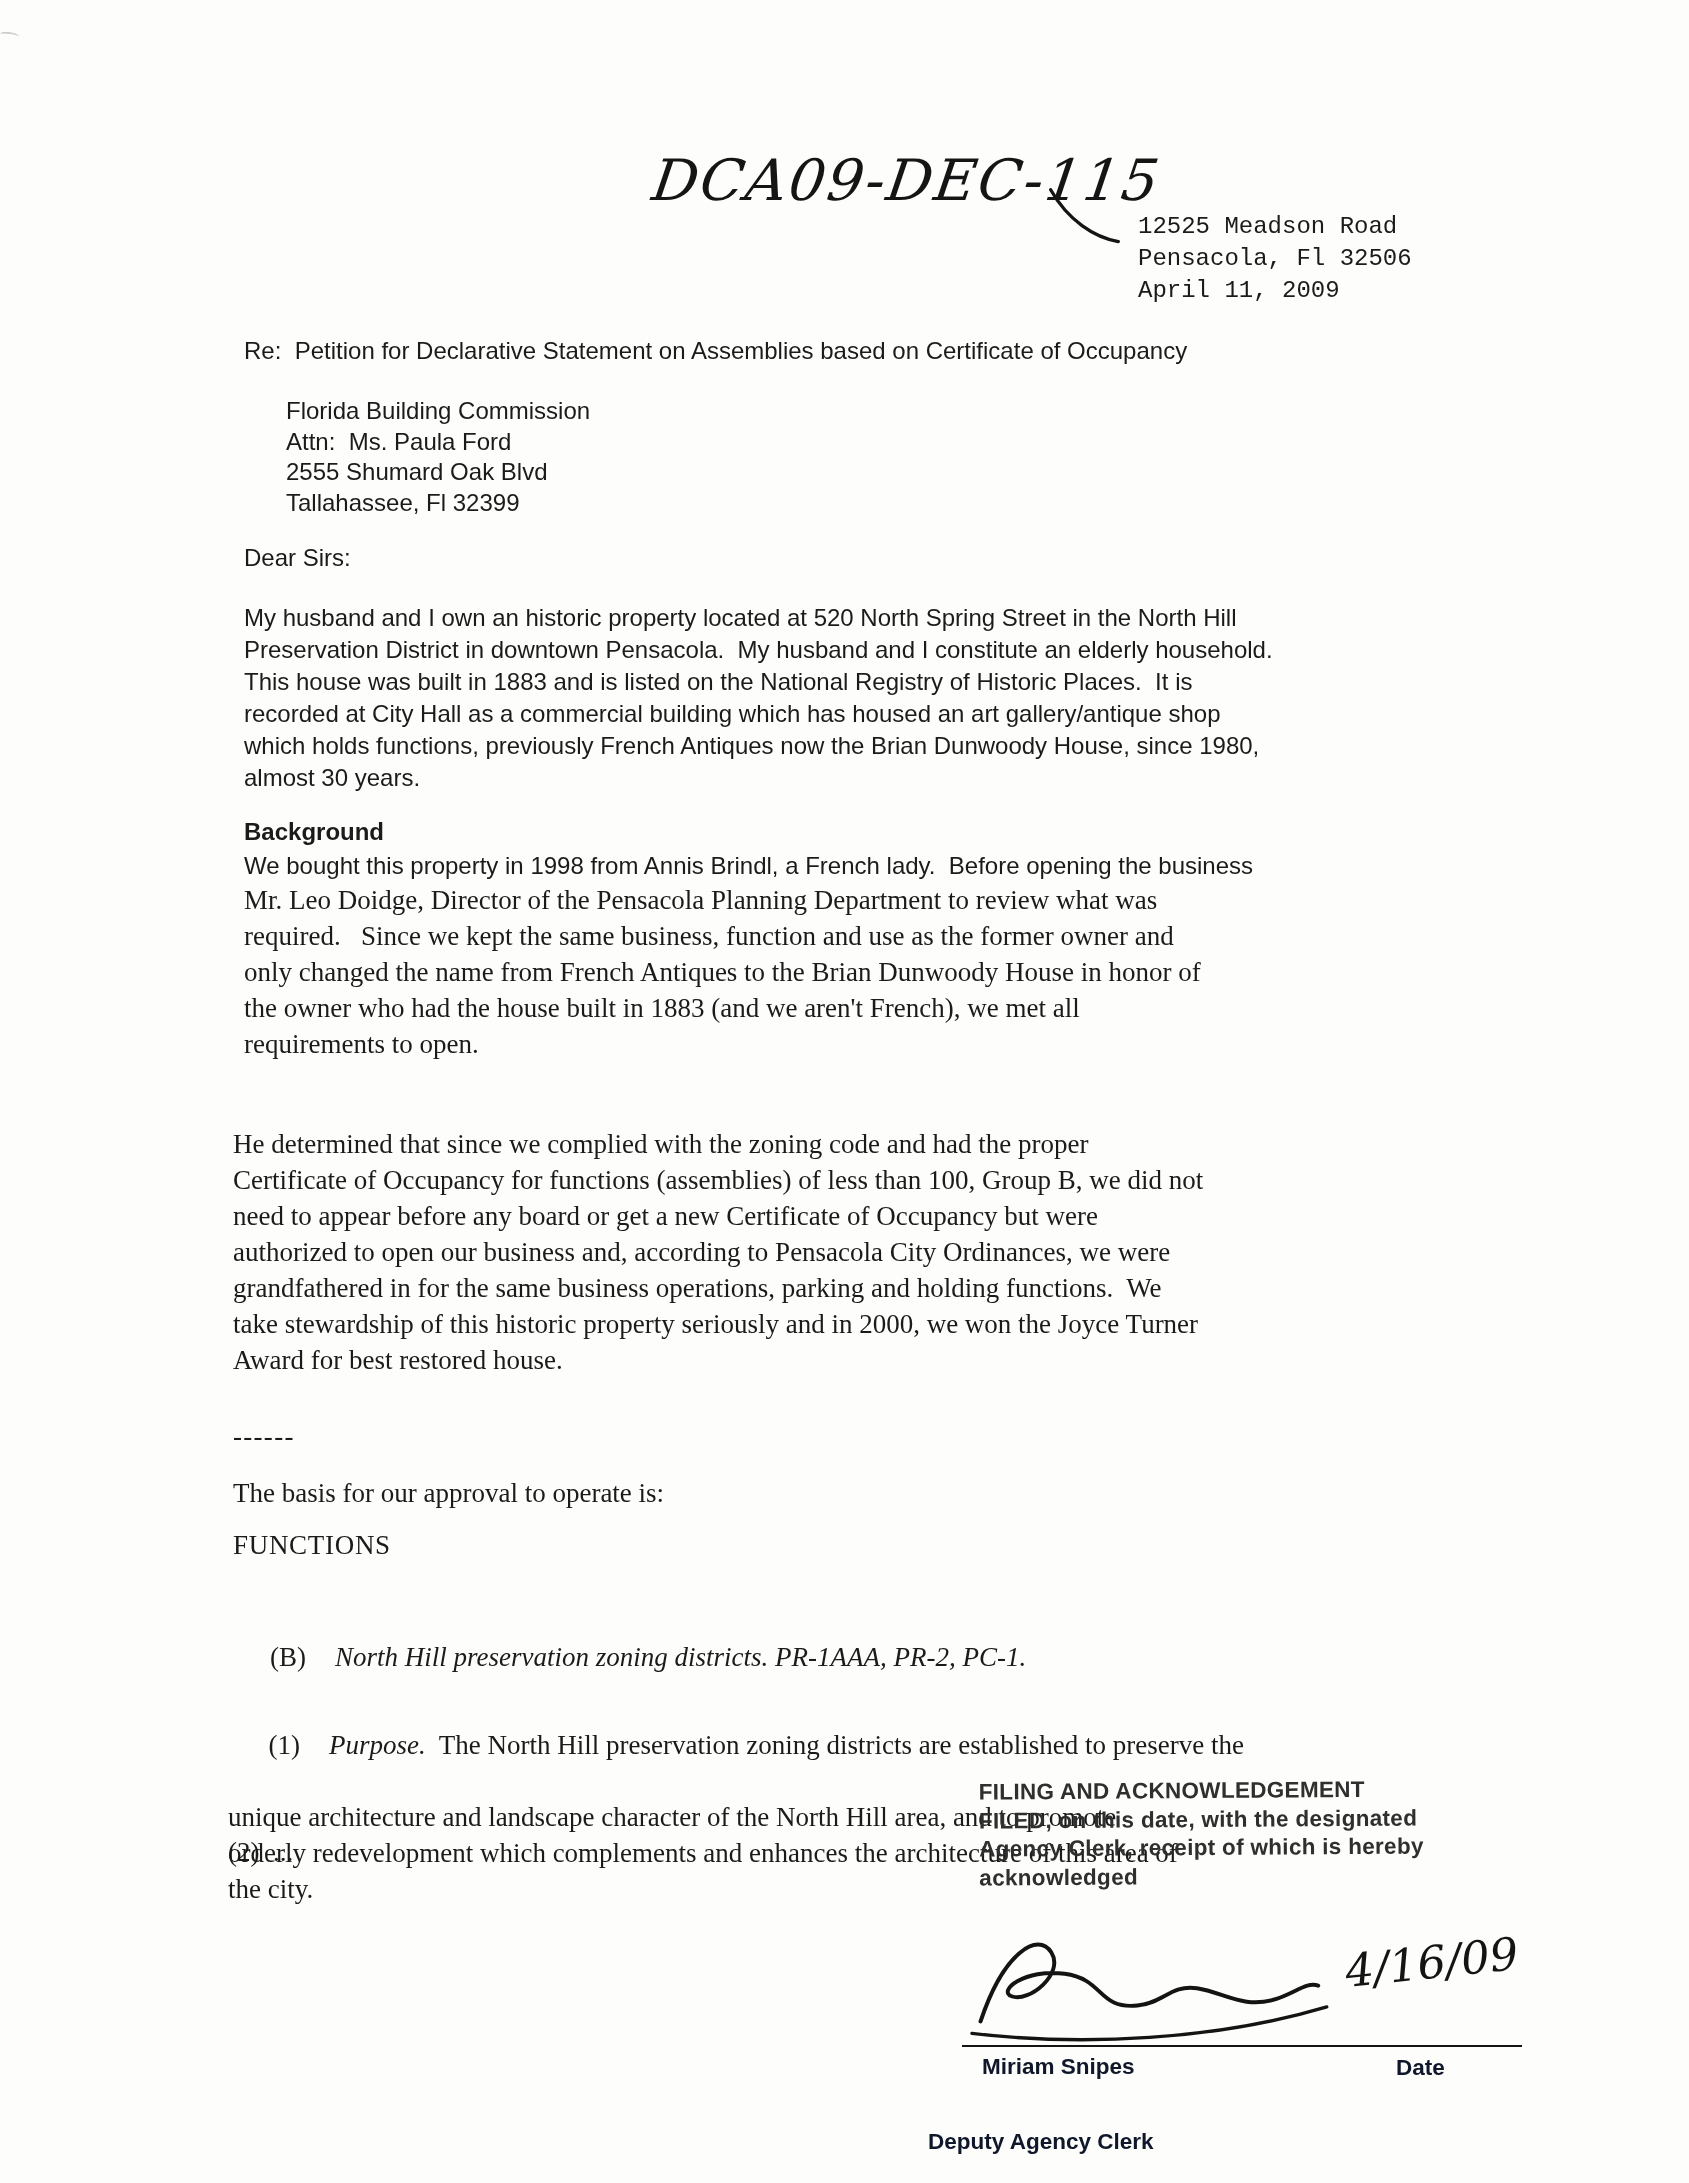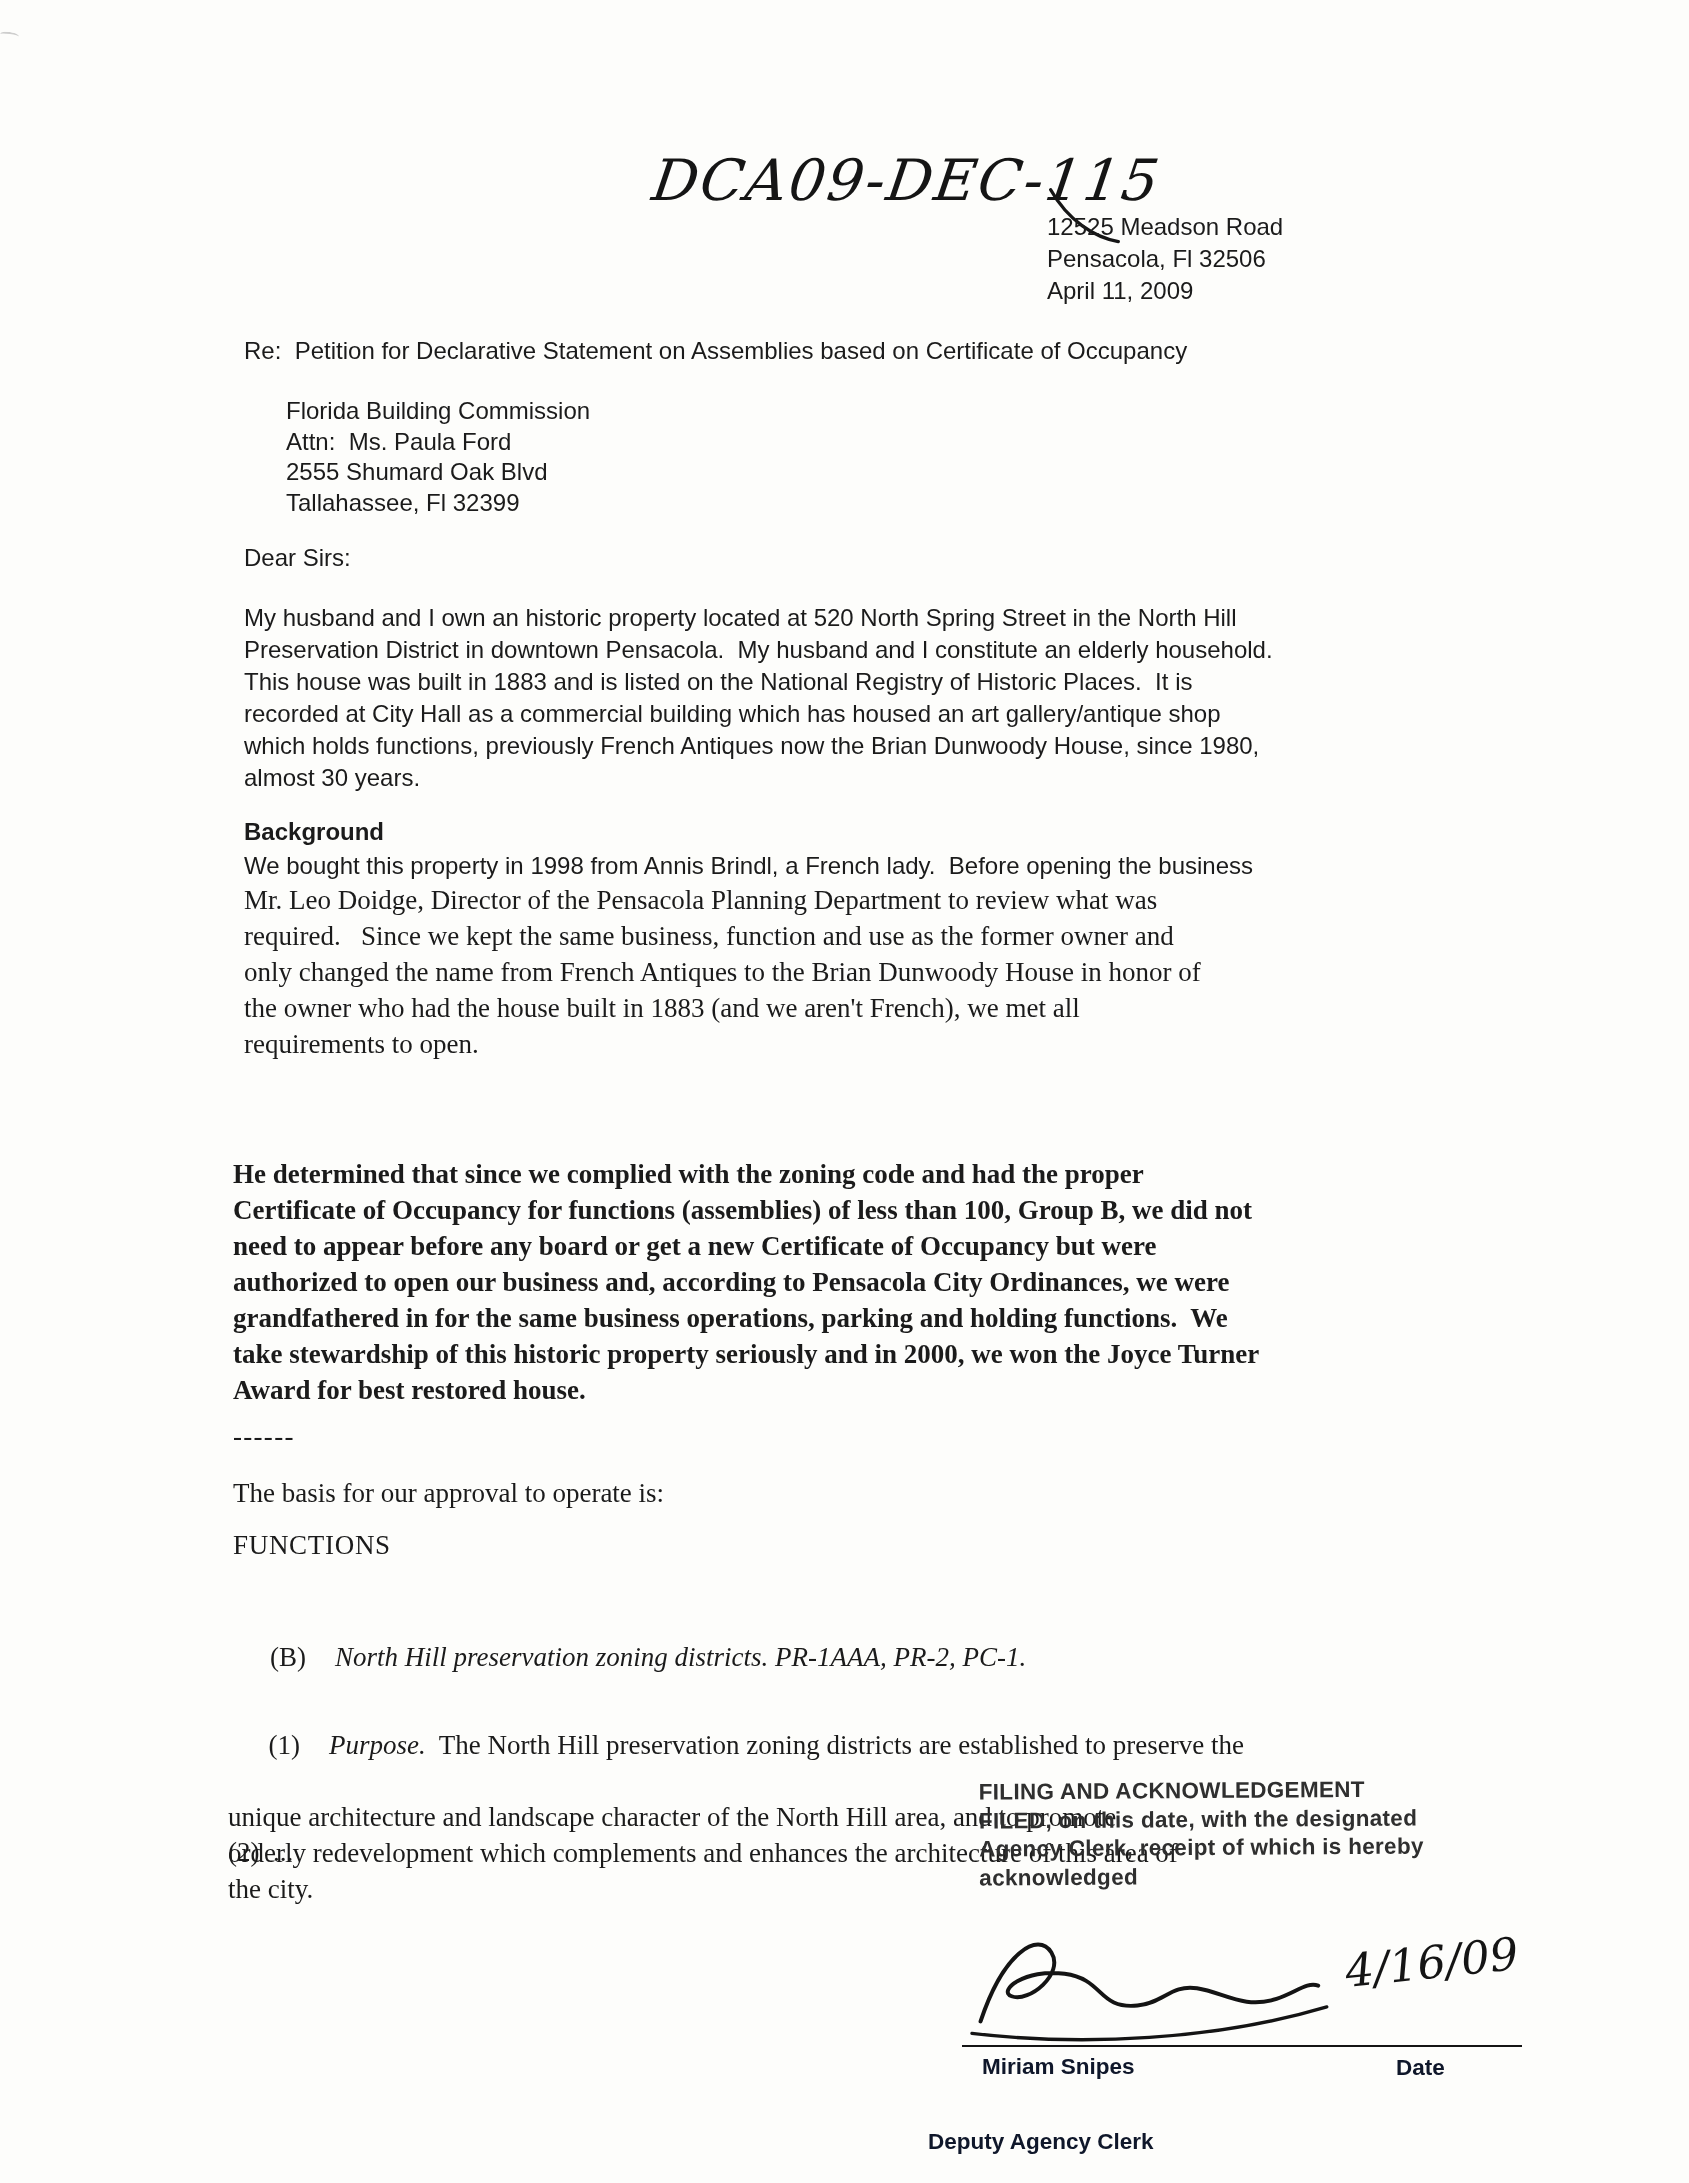--- a/index.html
+++ b/index.html
@@ -22,37 +22,37 @@
     border-top:2px solid #b5b5b5; border-radius:50%; transform:rotate(8deg); opacity:.65; }
 
   #case-number {
     position:absolute; left:653px; top:147px;
     font-family:"DejaVu Serif", serif; font-style:italic;
     font-size:57px; letter-spacing:2px; transform:skewX(-8deg);
     color:#151515; white-space:pre;
   }
   #case-tail { position:absolute; left:1048px; top:187px; }
 
-  #sender { position:absolute; left:1047px; top:211px; }
+  #sender { position:absolute; left:1138px; top:211px;font-family:Liberation Mono, monospace; }
   #sender .line { line-height:32px; }
 
   #re-line { position:absolute; left:244px; top:335px; }
 
   #recipient { position:absolute; left:244px; top:396px;margin-left:42px; }
   #recipient .line { line-height:30.5px; }
 
   #salutation { position:absolute; left:244px; top:542px; }
 
   #para1 { position:absolute; left:244px; top:602px; }
 
   #bg-heading { position:absolute; left:244px; top:816px; font-weight:bold; }
 
   #bg-para { position:absolute; left:244px; top:850px; }
 
-  #para3 { position:absolute; left:233px; top:1156px;font-weight:bold; }
+  #para3 { position:absolute; left:233px; top:1126px; }
 
   #separator { position:absolute; left:233px; top:1418px; letter-spacing:1.3px; }
 
   #basis { position:absolute; left:233px; top:1455px;margin-top:20px; }
 
   #functions-heading { position:absolute; left:233px; top:1527px; letter-spacing:0.7px; }
 
   #excerpt { position:absolute; left:233px; top:1564px; }
 
   #section-b { position:absolute; left:243px; top:1603px; }

